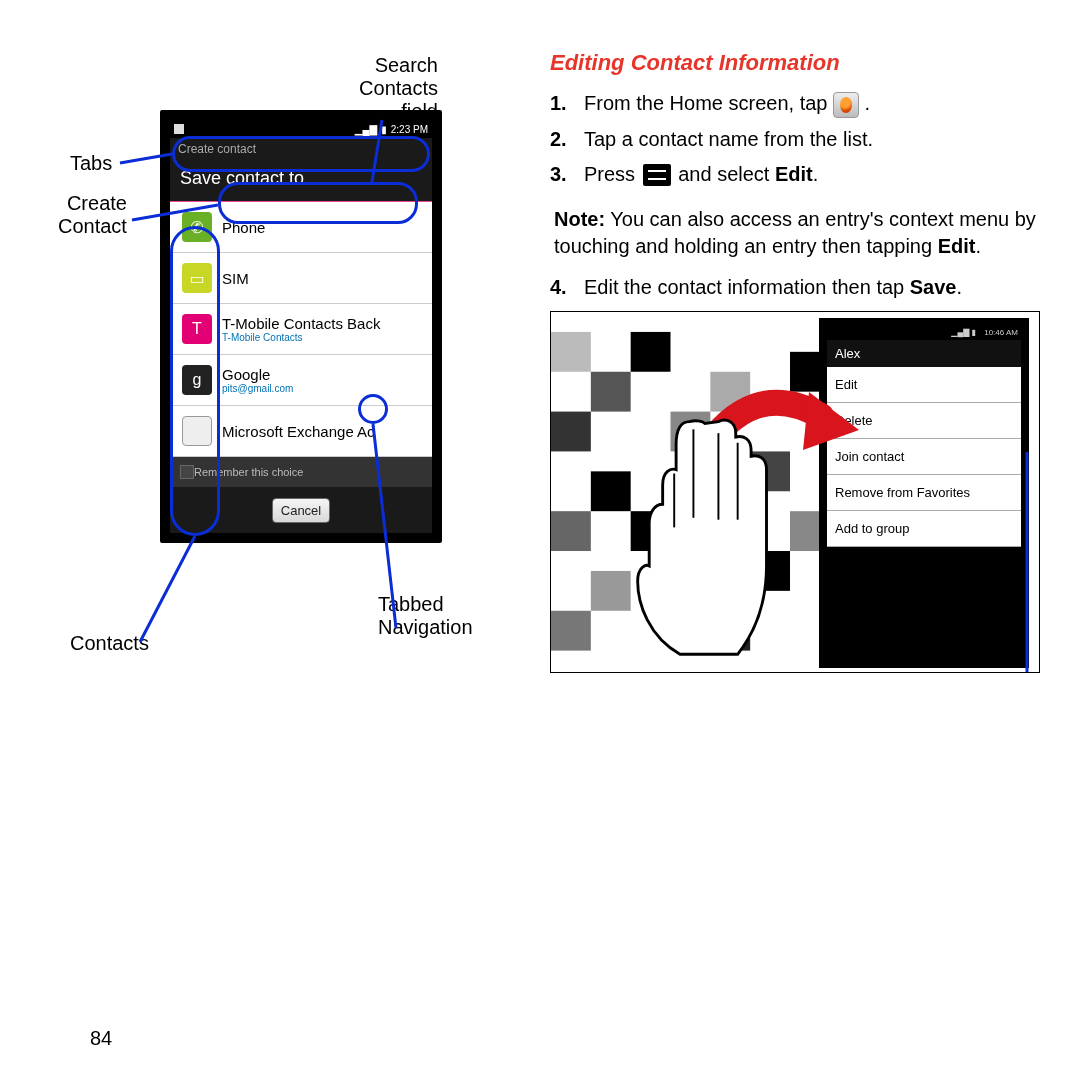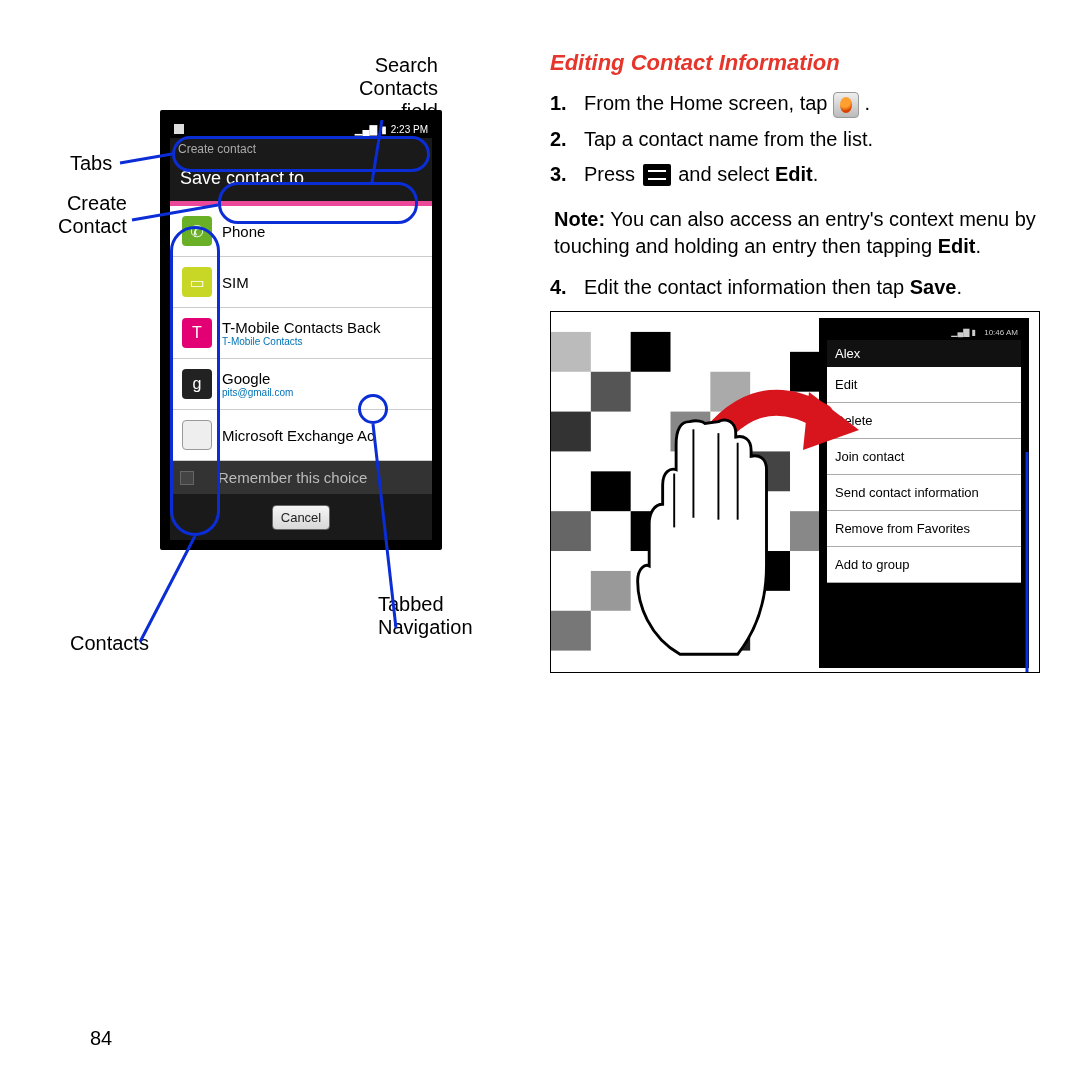--- a/index.html
+++ b/index.html
@@ -48,43 +48,43 @@
     font-size: 12px;
     color: #aaa;
     padding: 4px 8px;
     background: #1a1a1a;
   }
   .save-title {
     color:#fff;
     font-size: 18px;
     padding: 8px 10px 12px 10px;
     background:#1a1a1a;
-    border-bottom: 5px solid #ec4899;
+    border-bottom: 1px solid #ec4899;
   }
   .dest-list {
     background:#fff;
     color:#000;
   }
   .dest-item {
     display:flex; align-items:center; gap:10px;
     padding:10px 12px;
     border-bottom:1px solid #ccc;
     min-height:48px;
   }
   .dest-item .sq { width:30px; height:30px; border-radius:4px; flex-shrink:0; display:flex;align-items:center;justify-content:center;color:#fff;font-size:16px;}
   .sq-green{background:#6ab026;}
   .sq-yellow{background:#c8d625;}
   .sq-mag{background:#e20074;}
   .sq-blk{background:#222;}
   .sq-gray{width:26px;height:26px;background:#eee;border:1px solid #999;}
   .dest-txt .t1{font-size:15px;color:#000;}
   .dest-txt .t2{font-size:10px;color:#0073b5;}
   .remember {
-    background:#333; color:#bbb; font-size:15px;
-    display:flex; align-items:center; gap:24px;
+    background:#333; color:#bbb; font-size:11px;
+    display:flex; align-items:center; gap:0;
     padding:8px 10px;
   }
   .chk{width:14px;height:14px;background:#444;border:1px solid #666;}
   .cancel-bar{background:#1a1a1a; padding:10px; text-align:center;}
   .cancel-btn{
     background: linear-gradient(#f5f5f5,#d8d8d8);
     border:1px solid #666; border-radius:4px;
     padding:4px 8px; font-size:13px; color:#222;
     display:inline-block;
   }
@@ -308,21 +308,20 @@
       </svg>
 
       <div class="phone2">
         <div class="sb">
           <span>▁▄▇ ▮</span>&nbsp;<span>10:46 AM</span>
         </div>
         <div class="ctx-hdr">Alex</div>
         <div class="ctx-item">Edit</div>
         <div class="ctx-item">Delete</div>
         <div class="ctx-item">Join contact</div>
-        <div class="ctx-item">Send contact information</div>
         <div class="ctx-item">Remove from Favorites</div>
         <div class="ctx-item">Add to group</div>
       </div>
 
       <svg class="arrow" viewBox="0 0 170 100">
         <path d="M10 70 Q 60 -10 130 30" fill="none" stroke="#d8141c" stroke-width="26" stroke-linecap="round"></path>
         <polygon points="118,6 168,44 112,64" fill="#d8141c"></polygon>
       </svg>
 
       <div class="hand">

